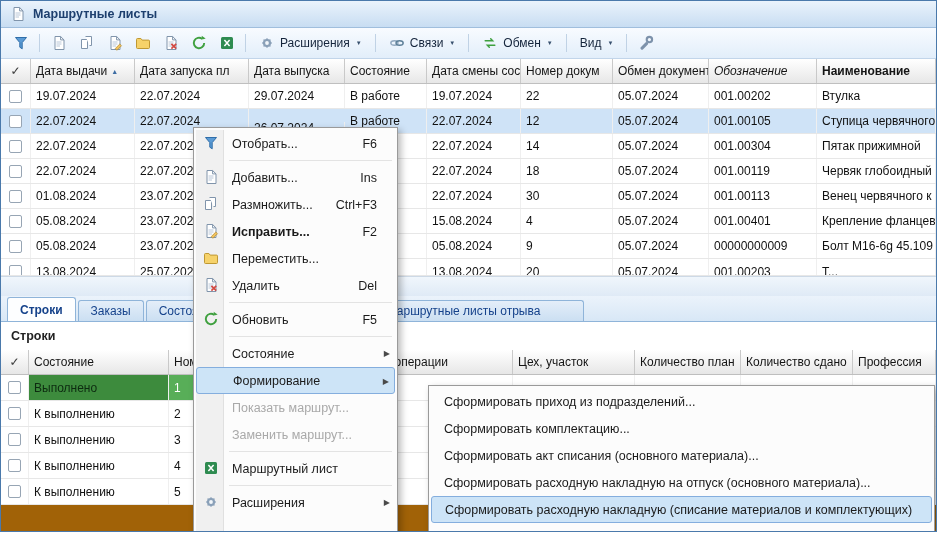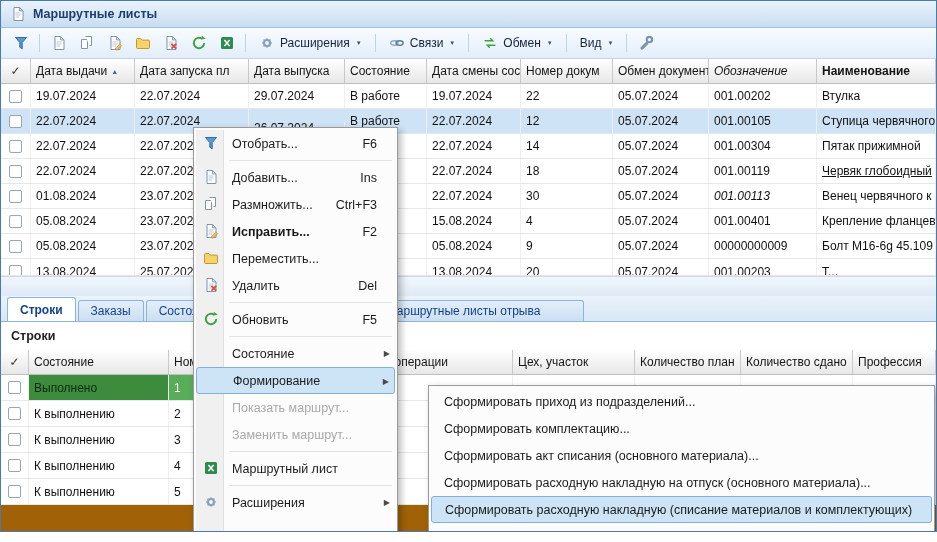--- a/index.html
+++ b/index.html
@@ -246,34 +246,34 @@
           <span class="cb"></span>
         </div>
         <div class="c" style="width: 104px;">22.07.2024</div>
         <div class="c" style="width: 114px;">22.07.2024</div>
         <div class="c" style="width: 96px;"></div>
         <div class="c" style="width: 82px;"></div>
         <div class="c" style="width: 94px;">22.07.2024</div>
         <div class="c" style="width: 92px;">18</div>
         <div class="c" style="width: 96px;">05.07.2024</div>
         <div class="c" style="width: 108px;">001.00119</div>
-        <div class="c" style="flex: 1 1 0%; text-decoration: underline;">Червяк глобоидный</div>
+        <div class="c" style="flex: 1 1 0%;">Червяк глобоидный</div>
       </div>
       <div class="row">
         <div class="c cbc" style="width: 30px;">
           <span class="cb"></span>
         </div>
         <div class="c" style="width: 104px;">01.08.2024</div>
         <div class="c" style="width: 114px;">23.07.2024</div>
         <div class="c" style="width: 96px;"></div>
         <div class="c" style="width: 82px;"></div>
         <div class="c" style="width: 94px;">22.07.2024</div>
         <div class="c" style="width: 92px;">30</div>
         <div class="c" style="width: 96px;">05.07.2024</div>
-        <div class="c" style="width: 108px; font-style: italic;">001.00113</div>
+        <div class="c" style="width: 108px;">001.00113</div>
         <div class="c" style="flex: 1 1 0%;">Венец червячного к</div>
       </div>
       <div class="row">
         <div class="c cbc" style="width: 30px;">
           <span class="cb"></span>
         </div>
         <div class="c" style="width: 104px;">05.08.2024</div>
         <div class="c" style="width: 114px;">23.07.2024</div>
         <div class="c" style="width: 96px;"></div>
         <div class="c" style="width: 82px;"></div>

